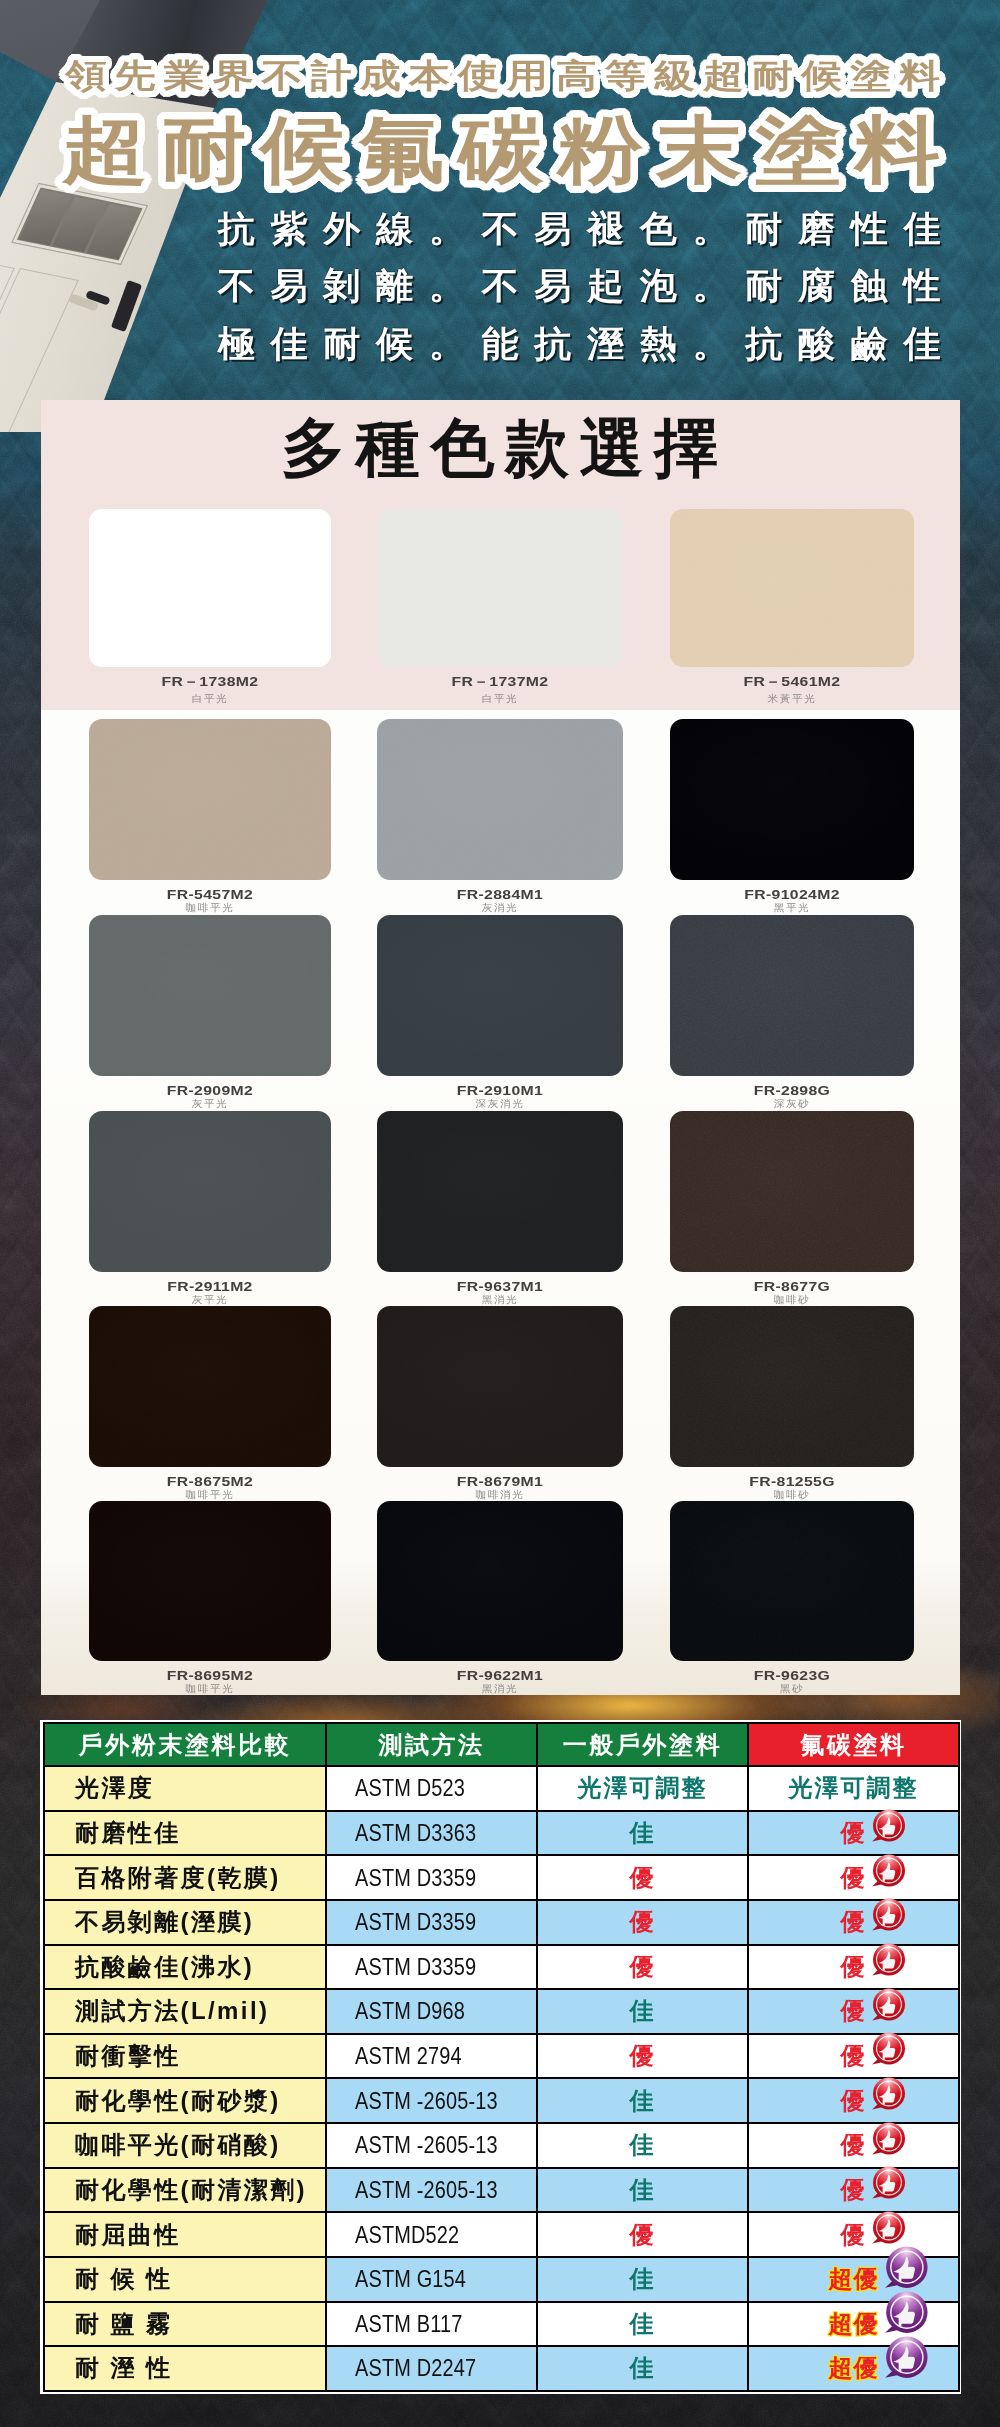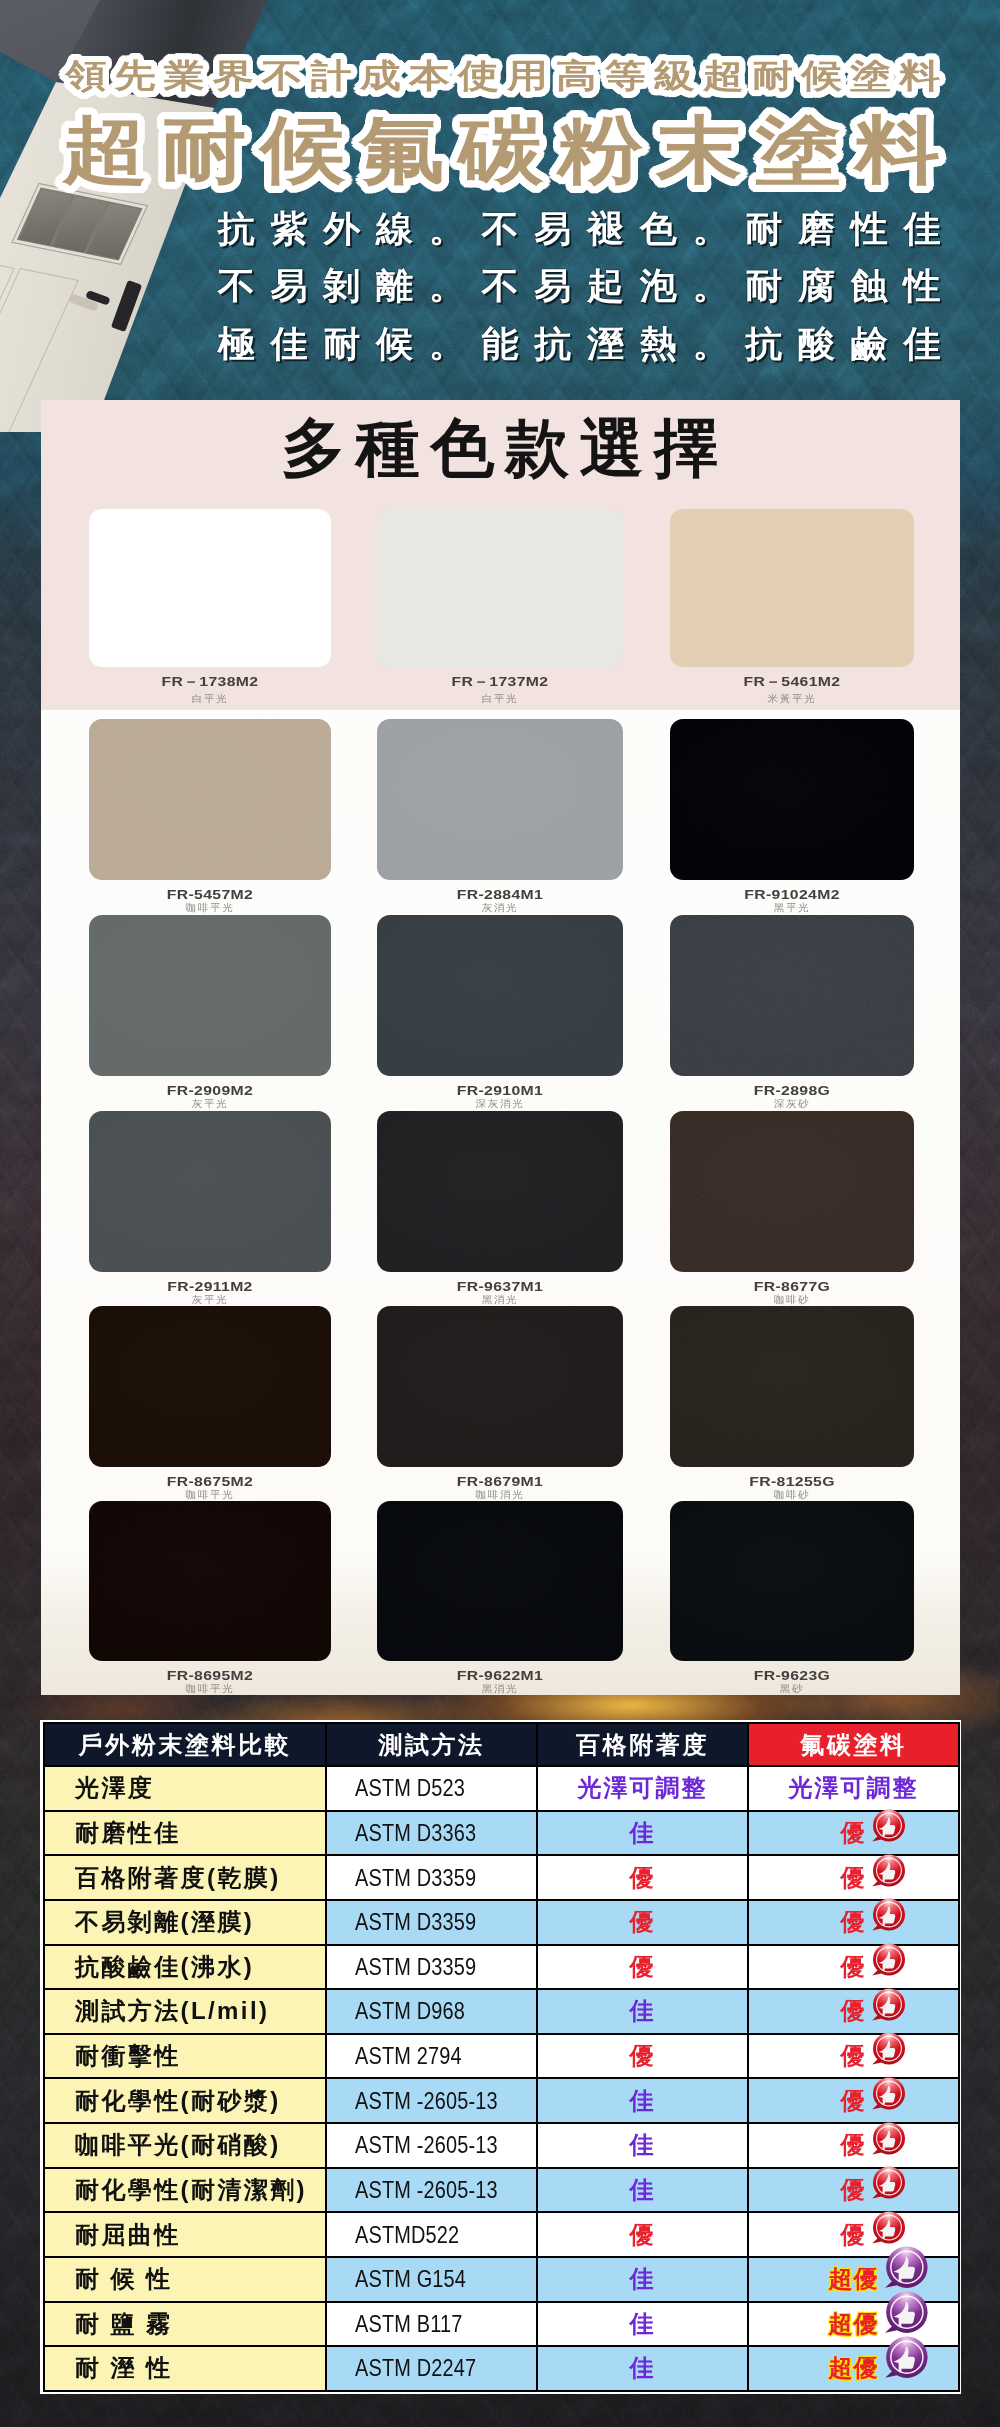--- a/index.html
+++ b/index.html
@@ -93,29 +93,29 @@
   .sw-name{position:absolute;text-align:center;font-size:10px;font-weight:400;
      color:#8e8b89;letter-spacing:1.5px;line-height:1;transform:scaleX(1.06);}
 
   
   .tbl-wrap{position:absolute;left:40px;top:1720px;width:921px;height:674px;
      background:#fff;box-sizing:border-box;padding:2px 3px;}
   table.cmp{border-collapse:collapse;width:915px;table-layout:fixed;}
   table.cmp td,table.cmp th{border:2px solid #000;font-weight:700;color:#111;}
   table.cmp th{height:41px;color:#fff;font-size:24px;letter-spacing:2.6px;text-align:center;padding:0;}
   table.cmp td{height:42.64px;font-size:24px;padding:0;}
-  .th-blue{background:#0f172a;} .th-red{background:#e8202b;}
+  .th-blue{background:#15803d;} .th-red{background:#e8202b;}
   table.cmp td.c1{background:#fbf4b4;text-align:left;padding:0 0 0 30px;letter-spacing:2.4px;}
   table.cmp td.c2{text-align:left;padding:0 0 0 28px;}
   table.cmp td.c3,table.cmp td.c4{text-align:center;padding:0;}
   tr.alt td.c2,tr.alt td.c3,tr.alt td.c4{background:#a9daf5;}
   tr td.c2,tr td.c3,tr td.c4{background:#fff;}
   .astm{display:inline-block;transform:scaleX(.83);transform-origin:left center;
         font-weight:400;font-size:24px;letter-spacing:.2px;}
-  .rk-good{color:#6d28d9;letter-spacing:2px;margin-top:16px;}
+  .rk-good{color:#0f766e;letter-spacing:2px;margin-top:16px;}
   .rk-exc{color:#e8212f;letter-spacing:2px;}
   .rk-sup{color:#e8202a;letter-spacing:1px;
     text-shadow:0 0 1px #ffe400,1px 0 0 #ffe400,-1px 0 0 #ffe400,0 1px 0 #ffe400,0 -1px 0 #ffe400,1px 1px 0 #ffe400,-1px -1px 0 #ffe400,1px -1px 0 #ffe400,-1px 1px 0 #ffe400;}
   table.cmp td.c4{position:relative;}
   .badge{position:absolute;display:block;}
   .badge.red{width:40px;height:40px;left:119.6px;top:-5.5px;}
   .badge.pur{width:51.75px;height:51.75px;left:131.7px;top:-15.6px;}
 </style>
 </head>
 <body>
@@ -317,21 +317,21 @@
     <colgroup>
           <col style="width:282px">
           <col style="width:211px">
           <col style="width:211px">
           <col style="width:211px">
         </colgroup>
     <tbody>
           <tr>
       <th class="th-blue">戶外粉末塗料比較</th>
       <th class="th-blue">測試方法</th>
-      <th class="th-blue">百格附著度</th>
+      <th class="th-blue">一般戶外塗料</th>
       <th class="th-red">氟碳塗料</th>
     </tr>
     <tr>
       <td class="c1">光澤度</td>
       <td class="c2"><span class="astm">ASTM D523</span></td>
       <td class="c3"><span class="rk-good">光澤可調整</span></td>
       <td class="c4"><span class="rk-good">光澤可調整</span></td>
     </tr>
     <tr class="alt">
       <td class="c1">耐磨性佳</td>

